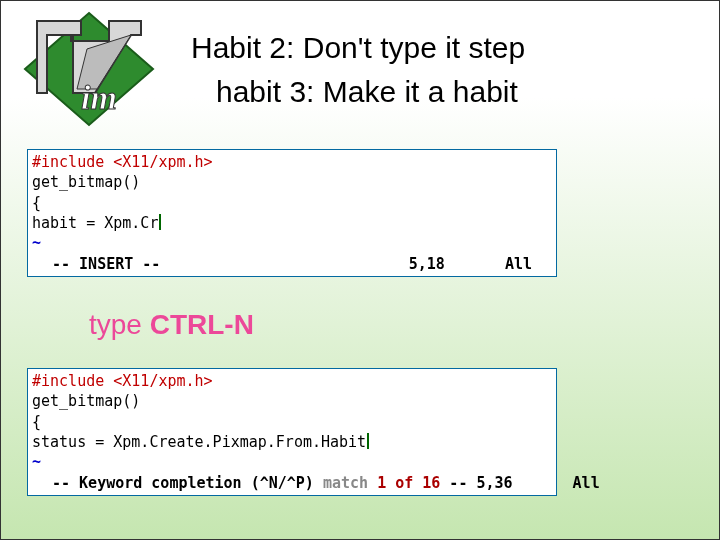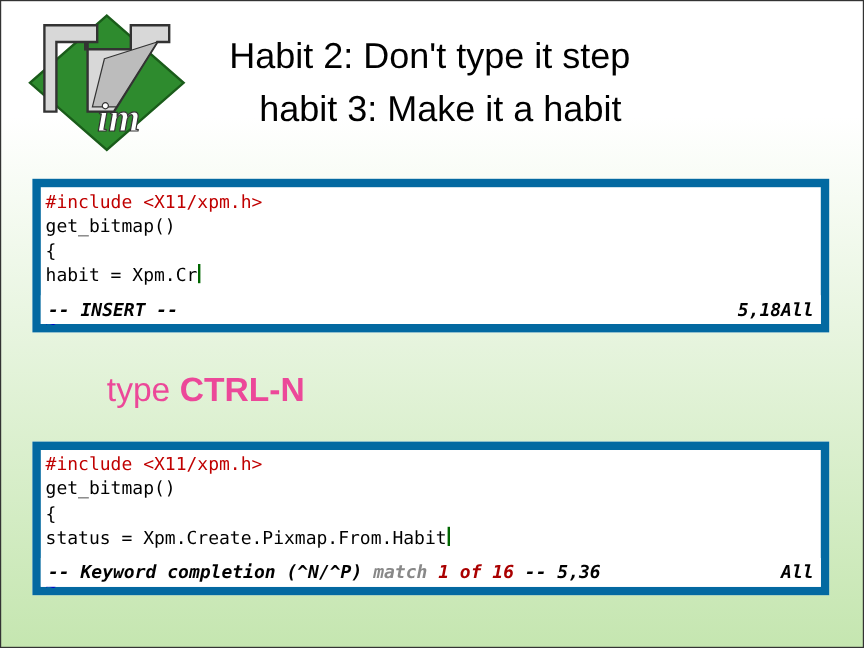--- a/index.html
+++ b/index.html
@@ -29,47 +29,46 @@
   .subtitle {
     position: absolute;
     top: 74px;
     left: 215px;
     font-size: 30px;
     color: #000;
   }
   .editor {
     position: absolute;
     left: 26px;
-    width: 664px;
+    width: 530px;
     background: #fff;
-    border: 7px solid #0369a1;
+    border: 1px solid #0369a1;
     font-family: "DejaVu Sans Mono", Consolas, monospace;
     font-size: 15px;
     line-height: 1.35;
   }
   .editor1 { top: 148px; height: 128px; }
   .editor2 { top: 367px; height: 128px; }
   .code-area { padding: 2px 4px; }
   .include-red { color: #c00000; }
   .tilde { color: #0000cc; font-weight: bold; }
   .status {
     position: absolute;
     bottom: 0;
     left: 0;
     width: 100%;
     display: flex;
     justify-content: space-between;
     background: #fff;
-    padding: 2px 6px;
+    padding: 2px 24px;
     font-weight: bold;
-    font-style: italic;
   }
   .status-left { flex: 0 0 auto; }
   .status-mid { flex: 0 0 auto; margin-left: auto; }
-  .status-right { flex: 0 0 auto; }
+  .status-right { flex: 0 0 auto; margin-left: 60px; }
   .cursor {
     display: inline-block;
     width: 2px;
     height: 16px;
     background: #006600;
     vertical-align: -2px;
     margin-left: 1px;
   }
   .caption {
     position: absolute;

